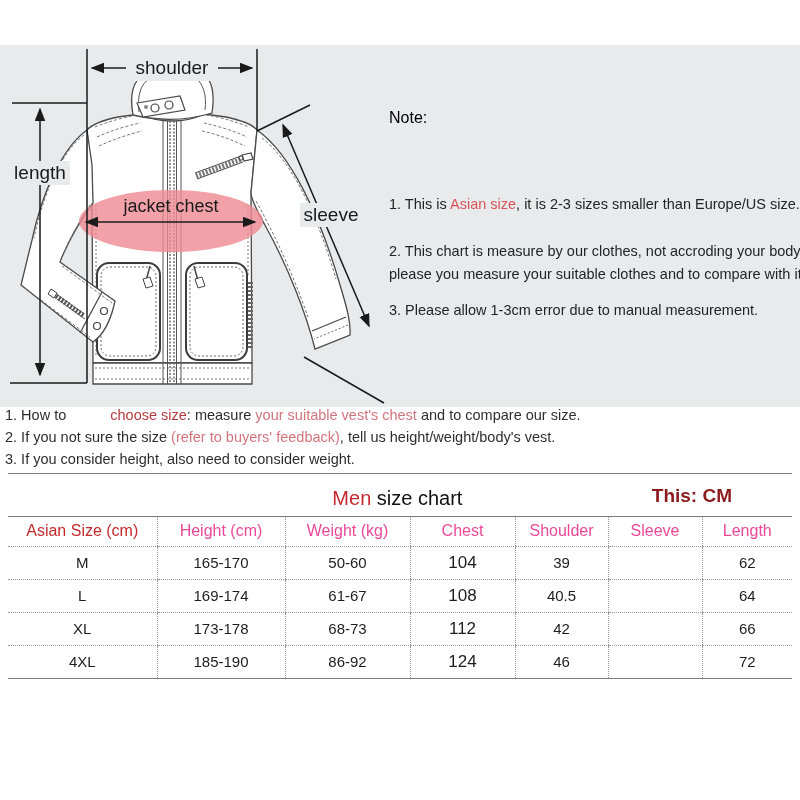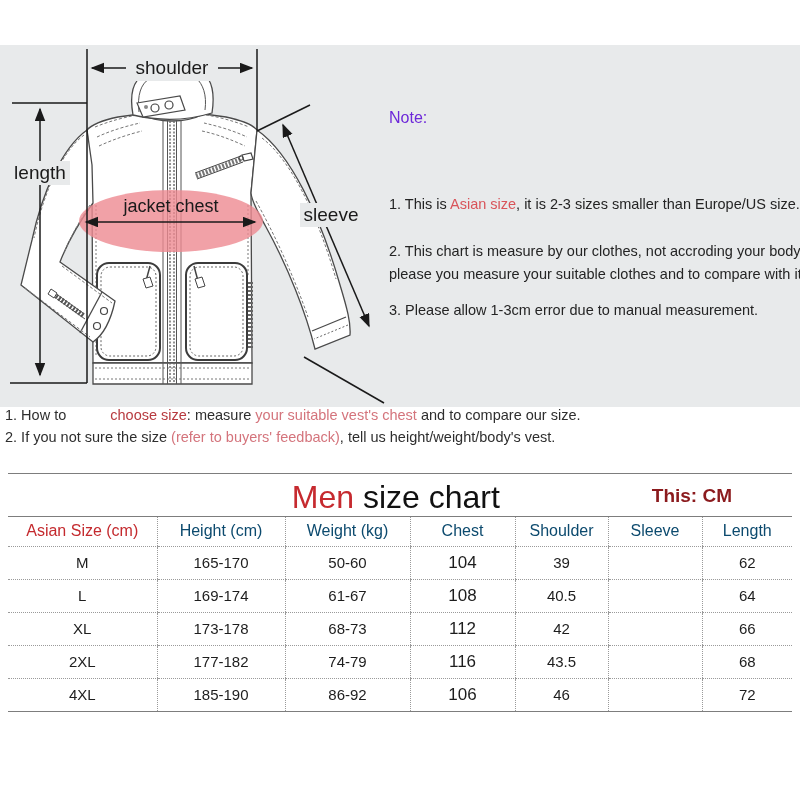--- a/index.html
+++ b/index.html
@@ -8,38 +8,38 @@
   #stage { position:relative; width:644px; height:800px; background:#fff;padding-left:32px; }
 
   
   .gray-panel { position:absolute; left:0; top:45px; width:800px; height:362px; background:#e8eaeb; }
   .gray-panel svg { position:absolute; left:0; top:0; }
   svg text { font-family:"Liberation Sans", sans-serif; fill:#1a1a1a; }
 
   
   .notes { position:absolute; left:389px; top:0; width:408px; }
   .note-p { position:absolute; font-size:14.5px; color:#242424; white-space:nowrap; line-height:23px;margin-top:38px; }
-  .note-heading { position:absolute; top:64px; font-size:16px; color:#6d28d9; font-weight:normal; }
+  .note-heading { position:absolute; top:64px; font-size:16px; color:#000000; font-weight:normal; }
   .red-inline  { color:#d9545a; }
 
   
   .tip { position:absolute; left:5px; font-size:14.5px; color:#2e2e2e; white-space:nowrap; }
   .tip .r1 { color:#b73a3f;margin-left:40px; }
   .tip .r2 { color:#d4747c; }
 
   
   .table-wrap { position:absolute; left:8px; top:473px; width:784px;
                 border-top:1px solid #7d7d7d; border-bottom:1px solid #7d7d7d; }
   .title-row { position:relative; height:43px; border-bottom:1px solid #7d7d7d; }
-  .chart-title { position:absolute; left:50%; transform:translateX(-52%); top:5px;
-                 font-size:32px; color:#111; white-space:nowrap; }
+  .chart-title { position:absolute; left:50%; transform:translateX(-52%); top:13px;
+                 font-size:20px; color:#111; white-space:nowrap; }
   .chart-title .men { color:#c62a2f; }
   .unit { position:absolute; right:60px; top:11px; font-size:19px; font-weight:bold; color:#8b1a1d; }
   table { width:784px; border-collapse:collapse; table-layout:fixed; }
-  th { height:29px; font-size:16px; font-weight:normal; color:#0c4a6e; text-align:center;
+  th { height:29px; font-size:16px; font-weight:normal; color:#ec4899; text-align:center;
        border-left:1px dotted #9a9a9a; border-bottom:1px dotted #9a9a9a; }
   th.red { color:#c42a2e; }
   th:first-child, td:first-child { border-left:none; }
   td { height:33px; font-size:15px; color:#1d1d1d; text-align:center;
        border-left:1px dotted #9a9a9a; border-bottom:1px dotted #9a9a9a; }
   tr:last-child td { border-bottom:none; }
   td.chest { font-weight:normal; font-size:17px; }
 </style>
 </head>
 <body>
@@ -170,20 +170,21 @@
       <div class="note-p" style="top:157px">
         <div>2. This chart is measure by our clothes, not accroding your body,</div>
         <div>please you measure your suitable clothes and to compare with it.</div>
       </div>
       <div class="note-p" style="top:216px">3. Please allow 1-3cm error due to manual measurement.</div>
     </div>
   </div>
 
   <div class="tip" style="top:407px"><span>1. How to </span><span class="r1">choose size</span><span>: measure </span><span class="r2">your suitable vest's chest</span><span> and to compare our size.</span></div>
   <div class="tip" style="top:429px"><span>2. If you not sure the size </span><span class="r2">(refer to buyers' feedback)</span><span>, tell us height/weight/body's vest.</span></div>
+  <div class="tip" style="top:451px">3. If you consider height, also need to consider weight.</div>
 
   <div class="table-wrap">
     <div class="title-row">
       <div class="chart-title"><span class="men">Men</span><span> size chart</span></div>
       <div class="unit">This: CM</div>
     </div>
     <table>
       <colgroup>
         <col style="width:149px">
           <col style="width:128px">
@@ -226,33 +227,24 @@
           <tr>
             <td>XL</td>
             <td>173-178</td>
             <td>68-73</td>
             <td class="chest">112</td>
             <td>42</td>
             <td></td>
             <td>66</td>
           </tr>
           <tr>
-            <td>2XL</td>
-            <td>177-182</td>
-            <td>74-79</td>
-            <td class="chest">116</td>
-            <td>43.5</td>
-            <td></td>
-            <td>68</td>
-          </tr>
-          <tr>
             <td>4XL</td>
             <td>185-190</td>
             <td>86-92</td>
-            <td class="chest">106</td>
+            <td class="chest">124</td>
             <td>46</td>
             <td></td>
             <td>72</td>
           </tr>
         </tbody>
     </table>
   </div>
 
 </div>
 

